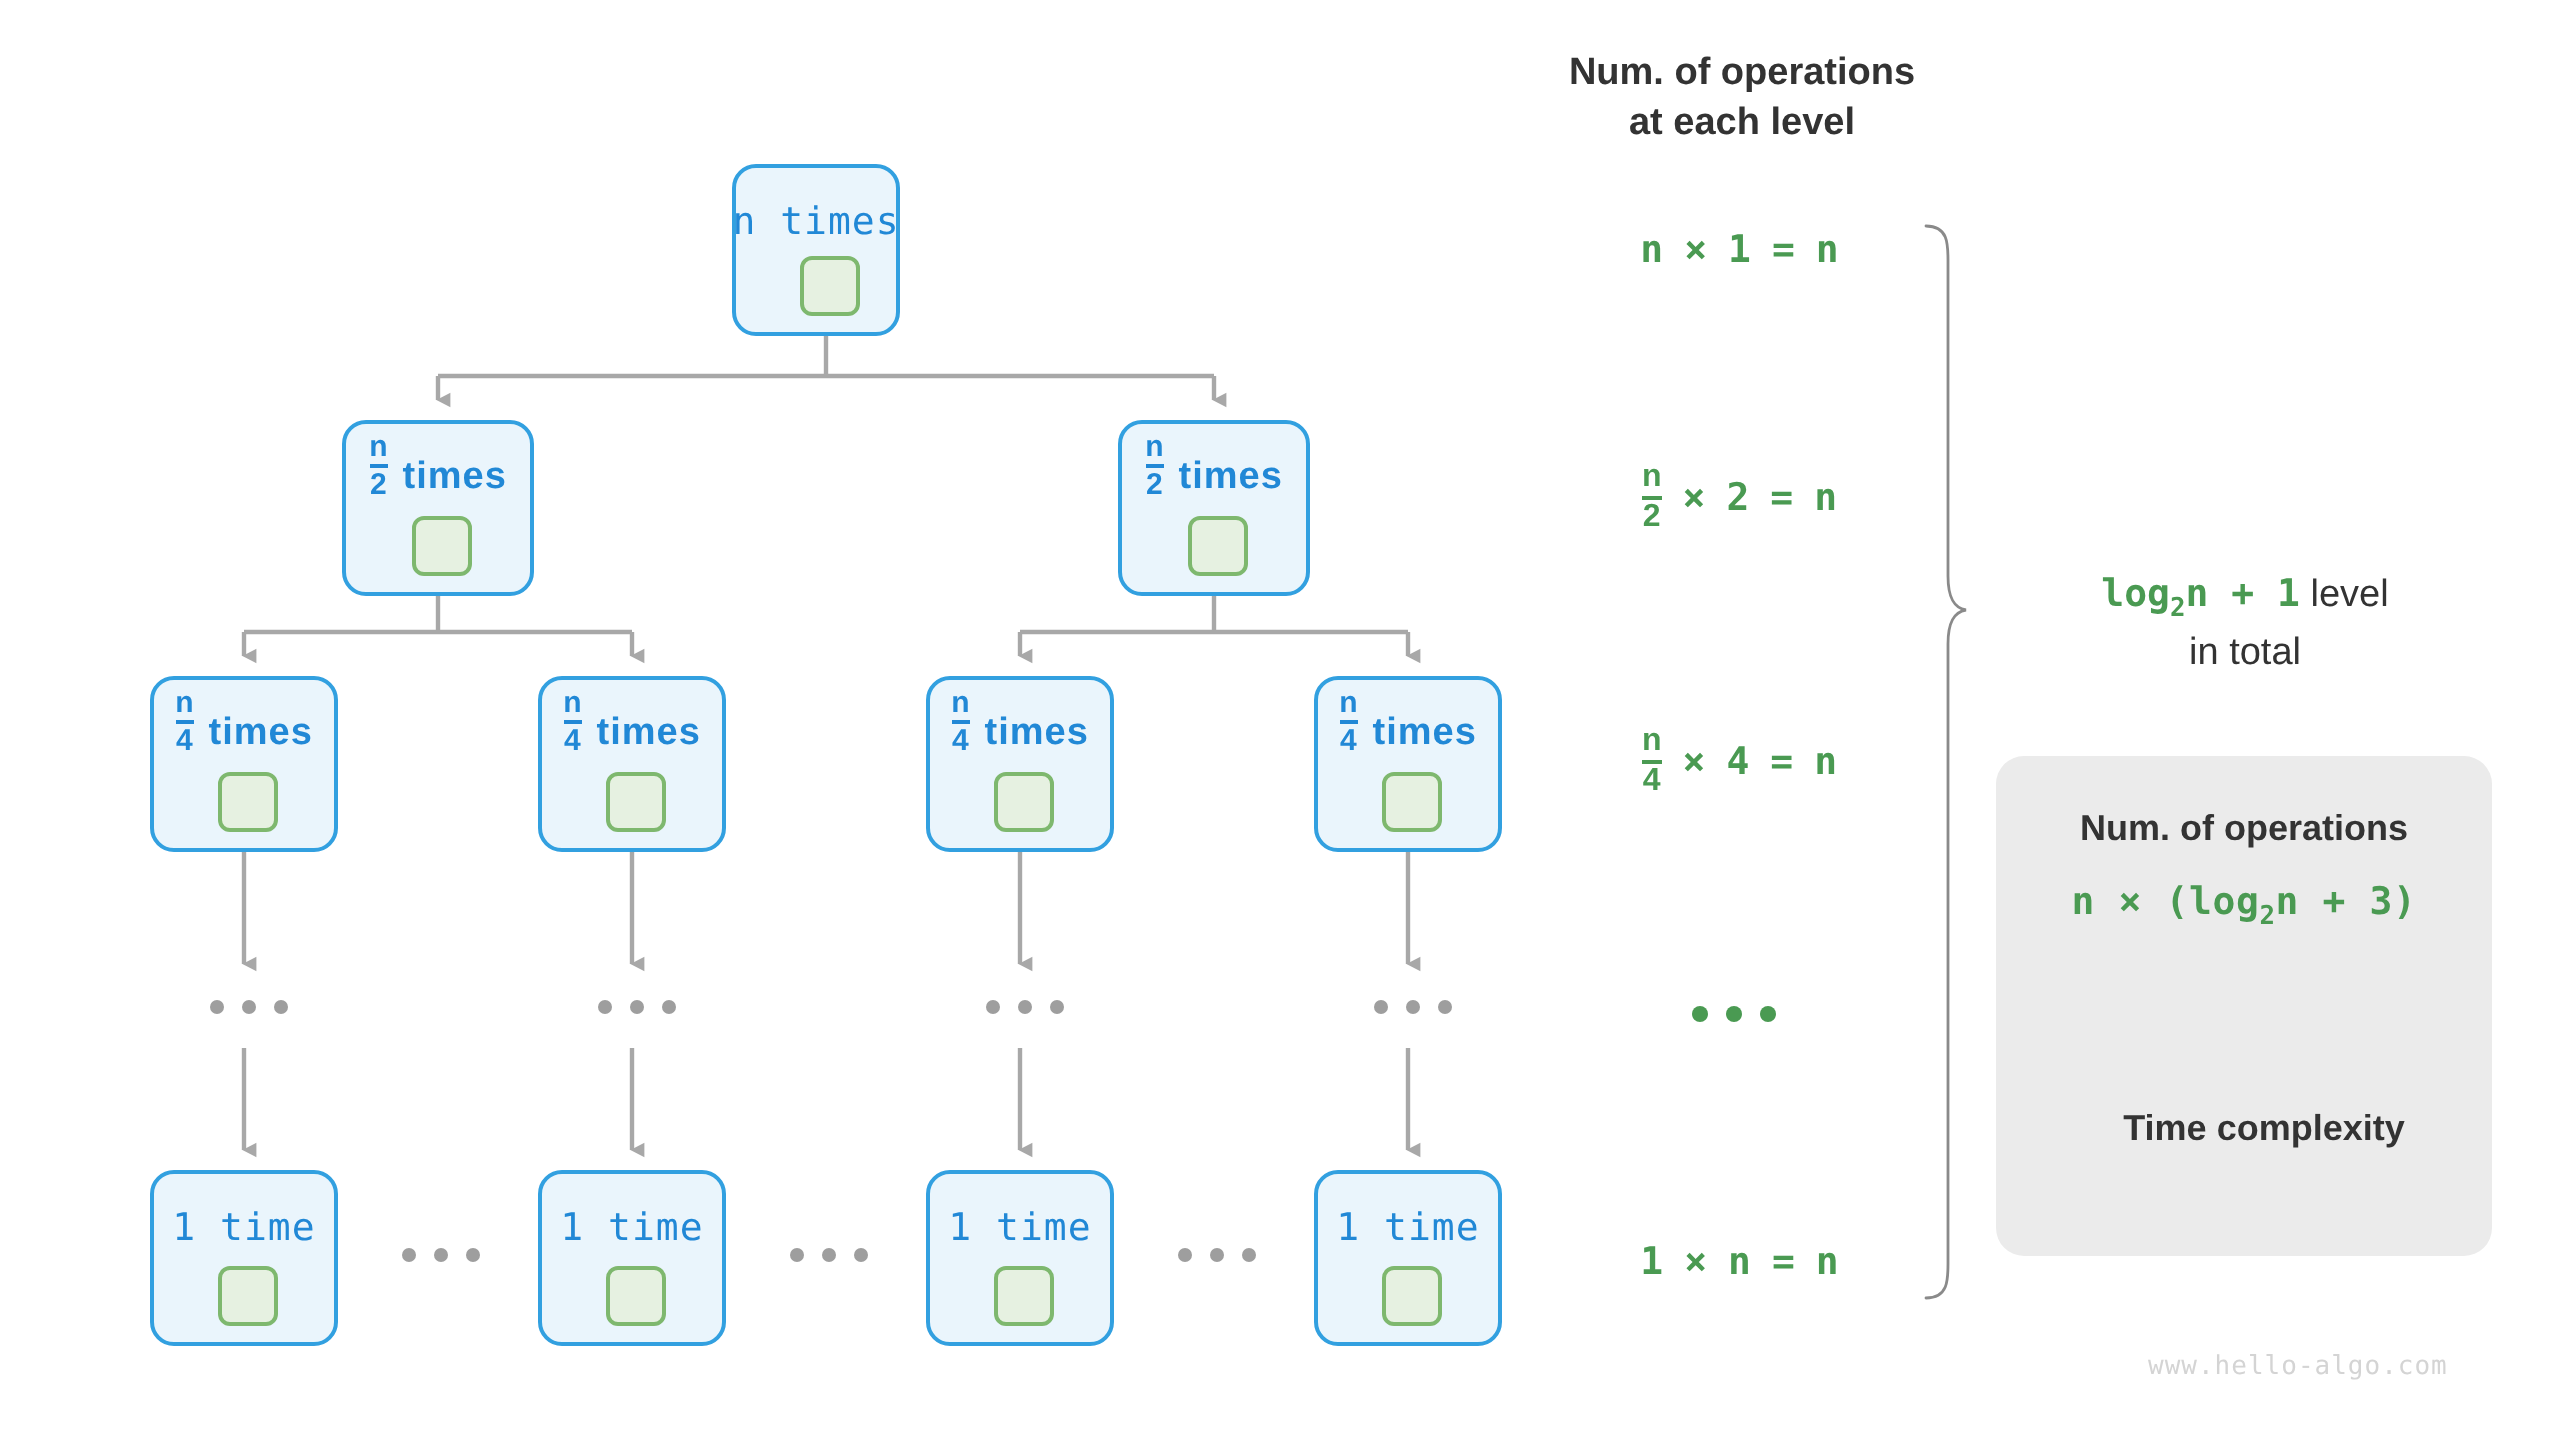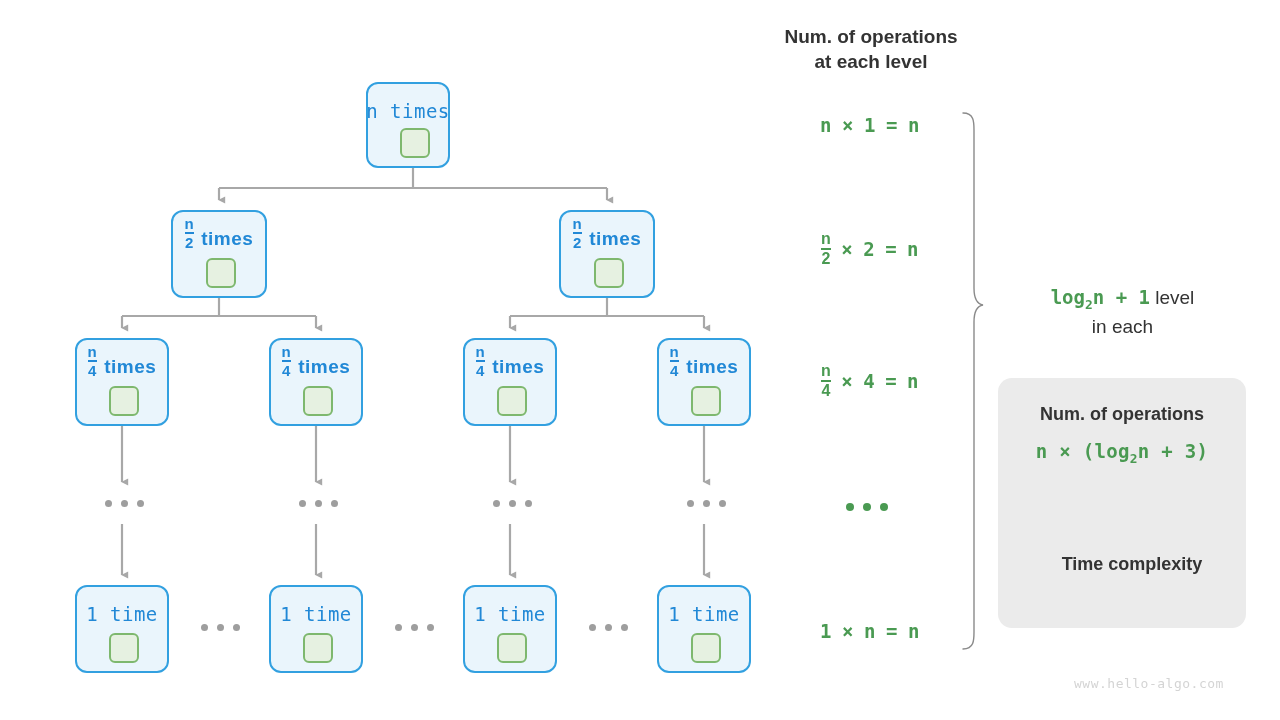--- a/index.html
+++ b/index.html
@@ -404,21 +404,21 @@
 
   <div class="dots green" style="left:846px;top:503px;">
       <i></i>
       <i></i>
       <i></i>
     </div>
 
   <div class="levels-note" style="left:1000px;top:284px;width:245px;">
     <span class="g"><span>log</span><sub>2</sub><span>n + 1</span></span>
     <span class="plain">level</span>
-    <div class="plain">in each</div>
+    <div class="plain">in total</div>
   </div>
 
   <div class="card" style="left:998px;top:378px;width:248px;height:250px;">
     <div class="card-head" style="top:26px;">Num. of operations</div>
     <div class="card-formula" style="top:62px;">
       <span>n × (log</span><sub>2</sub><span>n + 3)</span>
     </div>
     <div class="card-head" style="top:176px;margin-left:20px;">Time complexity</div>
   </div>
 

